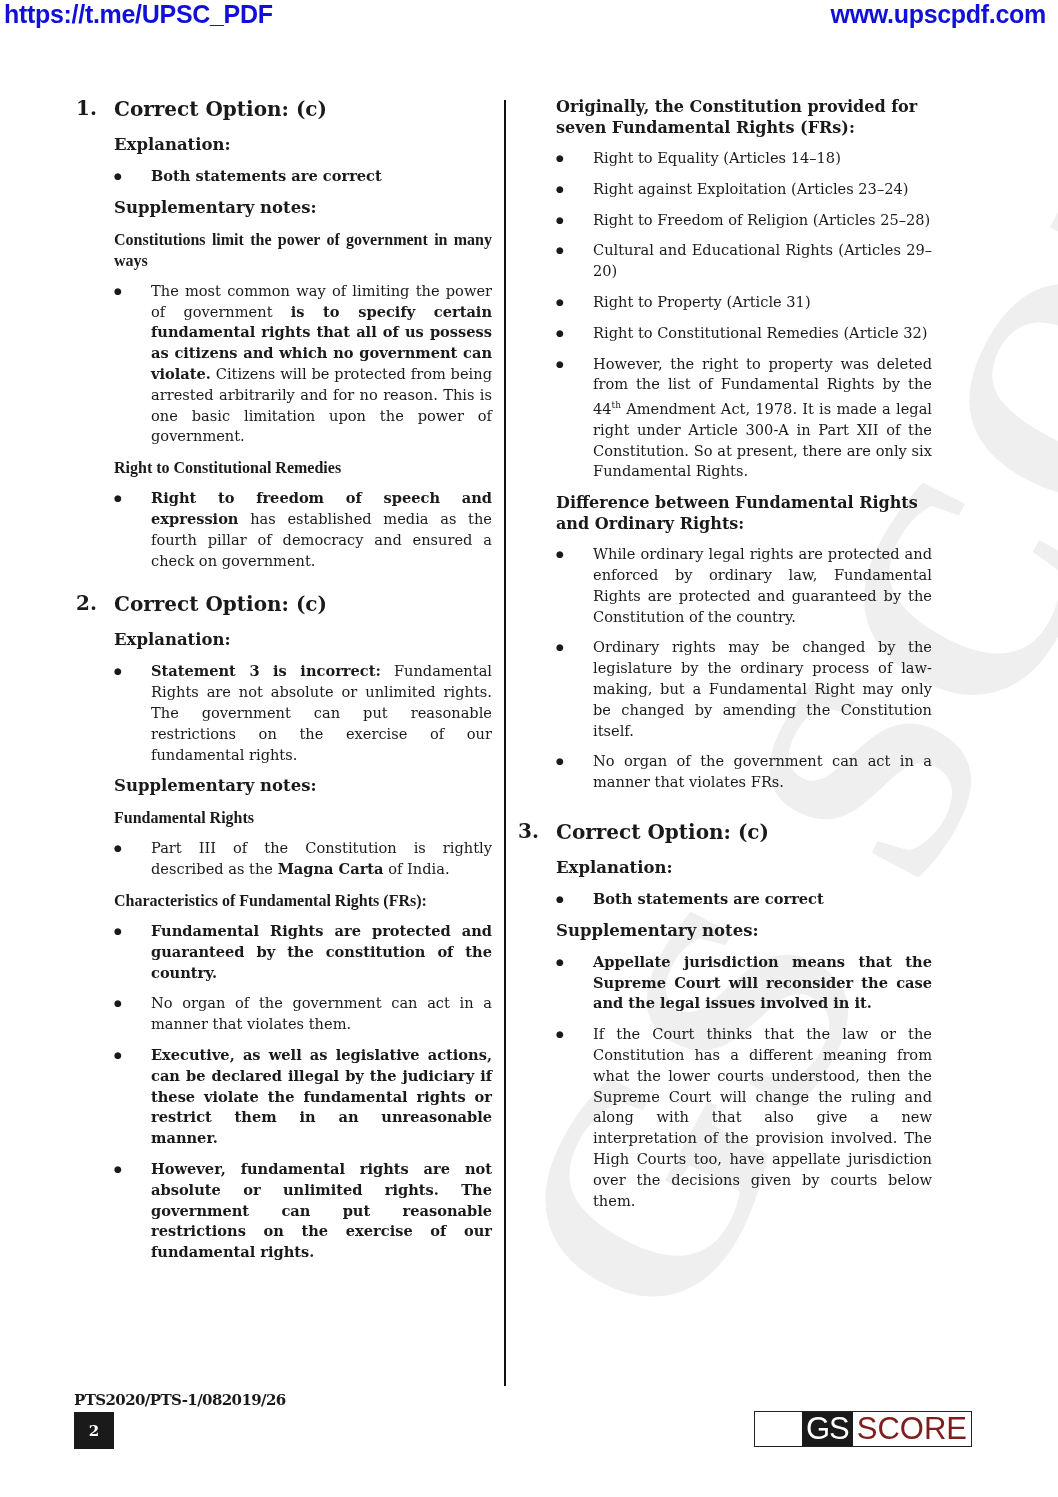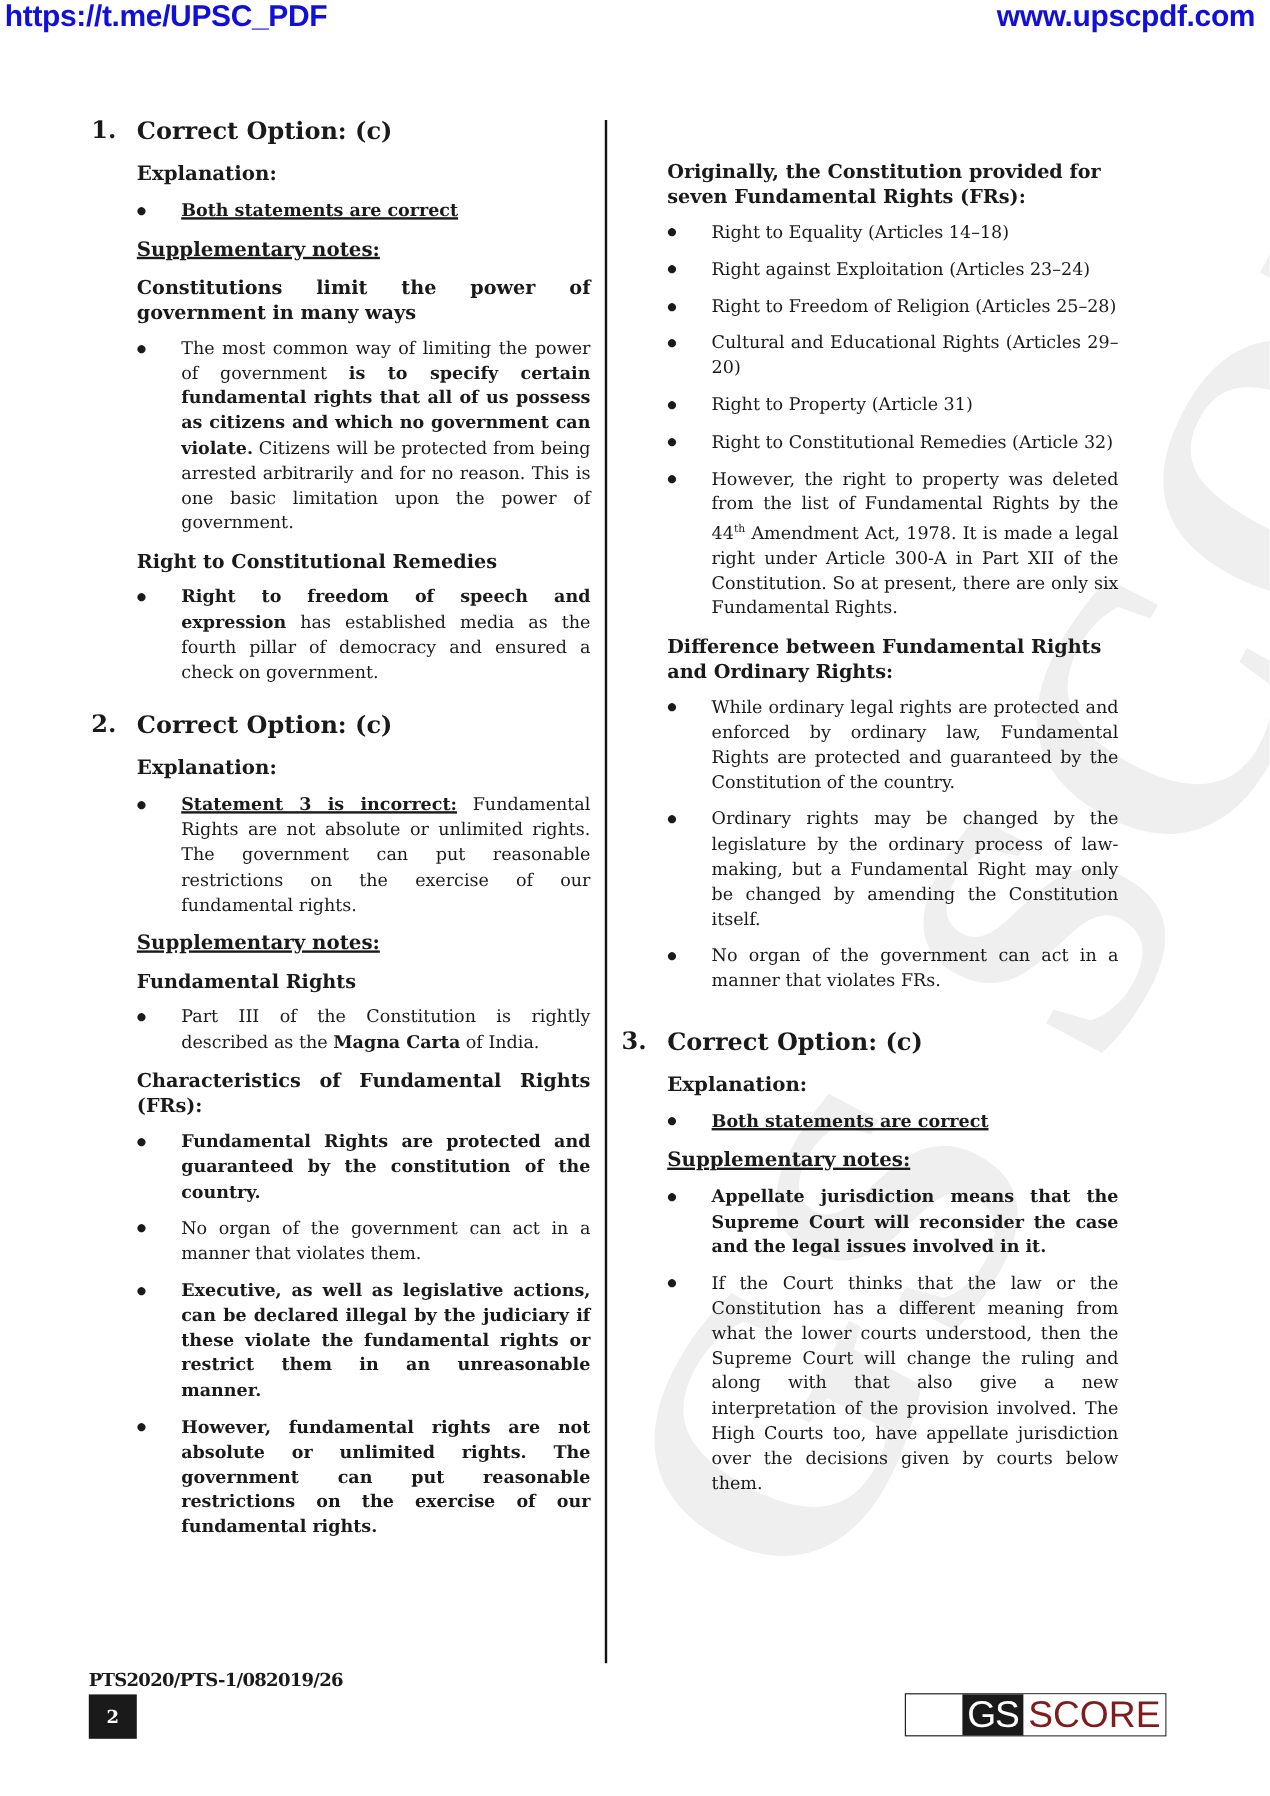--- a/index.html
+++ b/index.html
@@ -3,28 +3,28 @@
 <meta charset="utf-8">
 <style>
   html, body { margin:0; padding:0; background:#ffffff; }
   body { width:1058px; height:1497px; position:relative; overflow:hidden; font-family:"DejaVu Serif", serif; color:#1a1a1a; }
   .toplink { position:absolute; top:0px; font-family:"Liberation Sans", sans-serif; font-weight:bold; font-size:25px; color:#1010d8; text-decoration:none; letter-spacing:-0.3px; }
   #link-left { left:4px; }
   #link-right { right:12px; }
   .watermark { position:absolute; left:170px; top:420px; font-family:"Liberation Serif", serif; font-size:300px; font-weight:bold; color:#efefef; transform:rotate(-62deg); transform-origin:center; white-space:nowrap; pointer-events:none; z-index:0; letter-spacing:10px; }
   .col { position:absolute; top:96px; z-index:1; }
   #col-left { left:74px; width:418px; }
-  #col-right { left:516px; width:416px;margin-top:36px; }
+  #col-right { left:516px; width:416px; }
   .divider { position:absolute; left:504px; top:100px; width:2px; height:1286px; background:#111; z-index:1; }
   .q { position:relative; padding-left:40px; margin-bottom:14px; }
   .qnum { position:absolute; left:2px; top:0; font-weight:bold; font-size:20px; }
   .qtitle { font-weight:bold; font-size:20px; margin:0 0 12px 0; line-height:26px; }
   .sub { font-weight:bold; font-size:16.5px; margin:0 0 10px 0; line-height:22px; }
-  .ul { text-decoration:underline; text-decoration-thickness:2px; }
-  .head { font-weight:bold; font-size:16px; line-height:21px; margin:0 0 10px 0; text-align:justify; }
+  .ul { text-decoration-thickness:2px; }
+  .head { font-weight:bold; font-size:16px; line-height:21px; margin:0 0 10px 0; text-align:justify;font-family:Liberation Serif, serif; }
   ul.b { list-style:none; margin:0 0 10px 0; padding:0; }
   ul.b li { position:relative; padding-left:37px; font-size:14.6px; line-height:20.8px; margin-bottom:10px; text-align:justify; }
   ul.b li::before { content:"\25CF"; position:absolute; left:0; top:0; font-size:9px; }
   .bold { font-weight:bold; }
   .rhead { font-weight:bold; font-size:16px; line-height:21px; margin:0 0 10px 0; }
   .footer-code { position:absolute; left:74px; top:1391px; font-weight:bold; font-size:15px; font-family:"DejaVu Serif", serif; letter-spacing:-0.6px; }
   .page-num { position:absolute; left:74px; top:1412px; width:40px; height:37px; background:#1a1a1a; color:#fff; font-weight:bold; font-size:15px; display:flex; align-items:center; justify-content:center; }
   .logo { position:absolute; left:754px; top:1411px; height:34px; display:flex; border:1px solid #222; font-family:"Liberation Sans", sans-serif; }
   .logo .gs { background:#1a1a1a; color:#fff; font-size:31px; padding:0 4px; line-height:34px; letter-spacing:-1px;margin-left:47px; }
   .logo .score { background:#fff; color:#7f1d1d; font-size:31px; padding:0 4px; line-height:34px; }

